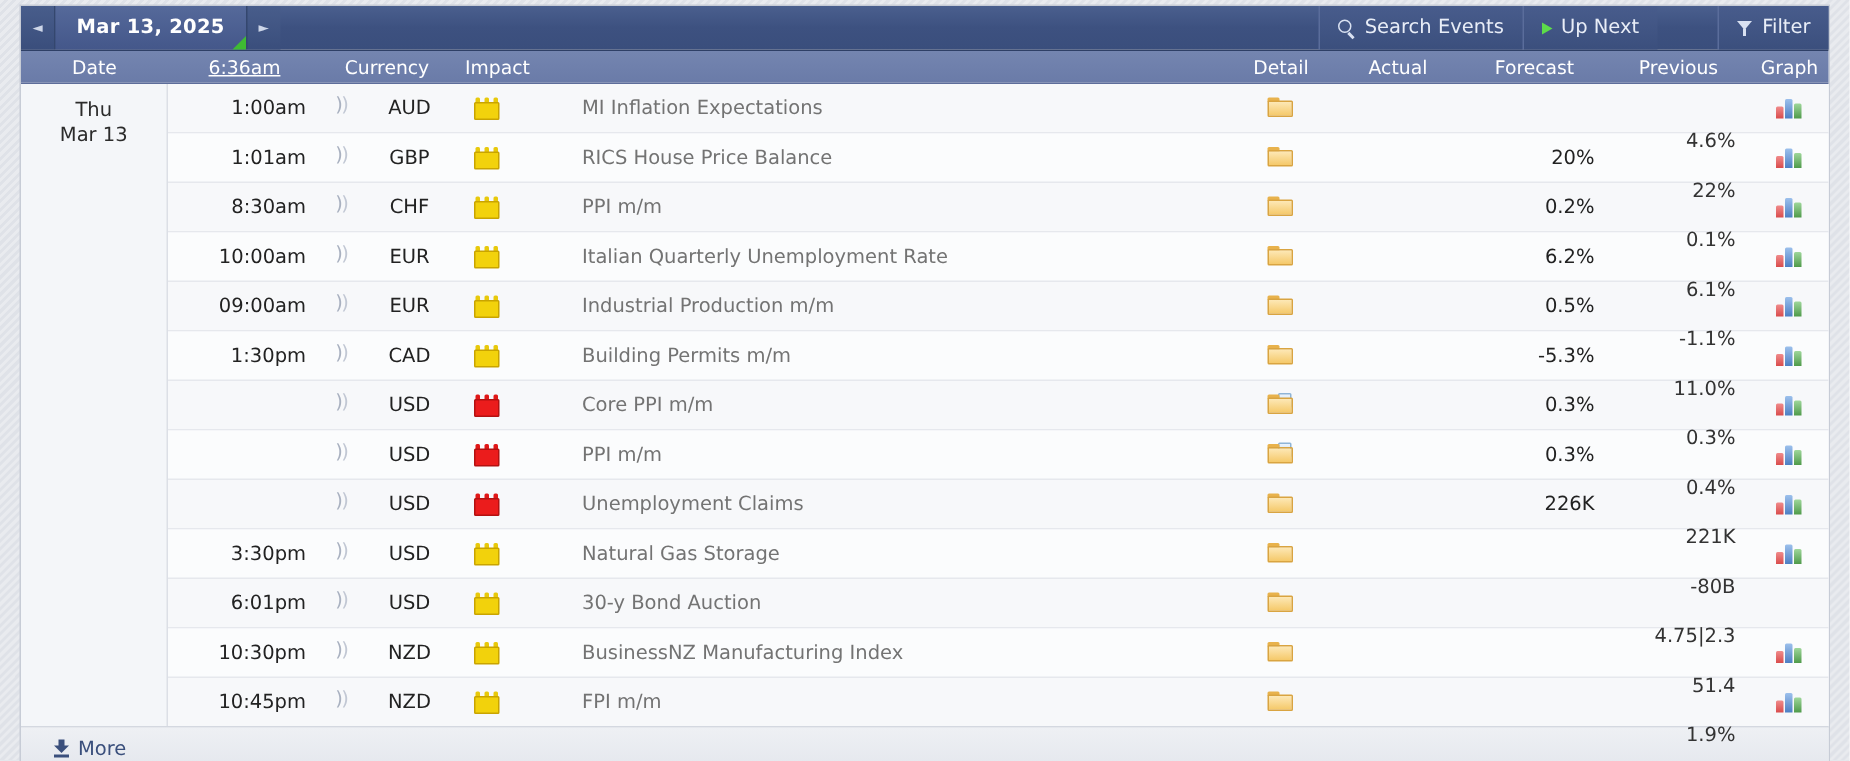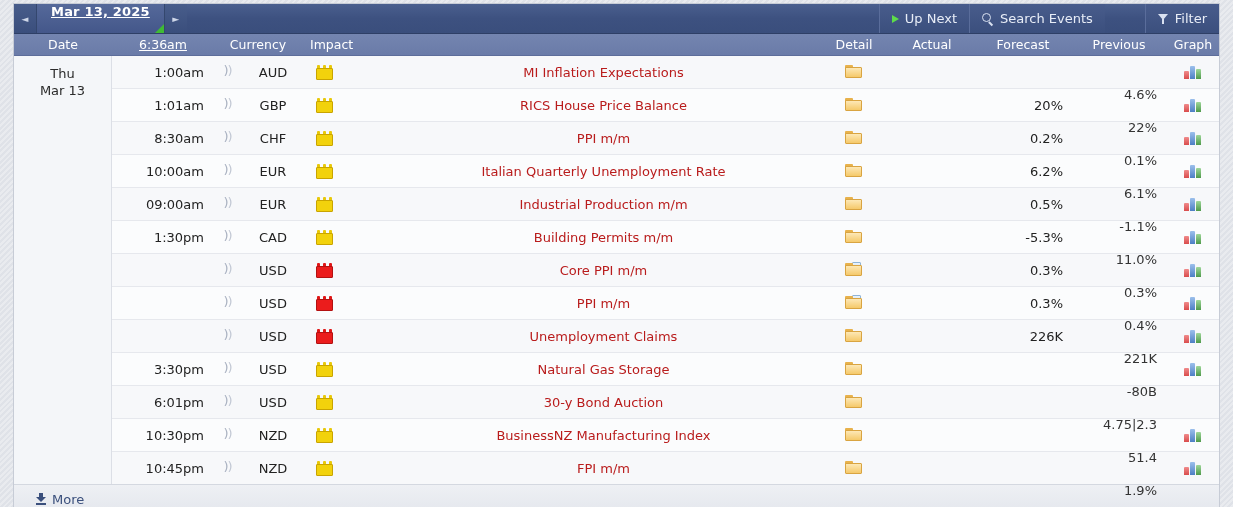--- a/index.html
+++ b/index.html
@@ -48,28 +48,28 @@
     background: linear-gradient(to bottom, #485d8b, #3a4e7c);
     border-right: 1px solid #34476e;
   }
   .nav-next {
     background: linear-gradient(to bottom, #485d8b, #3a4e7c);
     border-left: 1px solid #34476e;
   }
   .date-button {
     position: relative;
     display: flex;
+    align-items: center;
     padding: 0 14px;
     background: linear-gradient(to bottom, #55699a, #44578a);
     color: #ffffff;
     font-weight: bold;
     font-size: 13px;
     letter-spacing: 0.2px;
     cursor: pointer;
-    text-decoration: underline;
   }
   .date-button .green-mark {
     position: absolute;
     right: 0;
     bottom: 0;
     width: 0;
     height: 0;
     border-left: 9px solid transparent;
     border-bottom: 9px solid #3fbb33;
   }
@@ -224,24 +224,23 @@
     width: 72px;
     display: flex;
     align-items: center;
     padding-left: 14px;
     box-sizing: border-box;
   }
   .c-event {
     flex: 1;
     padding-left: 14px;
     font-size: 13px;
-    color: #b91c1c;
+    color: #737373;
     white-space: nowrap;
     overflow: hidden;
-    text-align: center;
   }
   .c-detail {
     width: 70px;
     display: flex;
     justify-content: center;
   }
   .c-actual {
     width: 86px;
     text-align: right;
     padding-right: 6px;
@@ -431,26 +430,26 @@
       <span>Mar 13, 2025</span>
       <span class="green-mark"></span>
     </div>
     <div class="nav-arrow nav-next">
       <span>►</span>
     </div>
 
     <div class="toolbar-spacer"></div>
 
     <div class="tool-btn">
+      <span class="ico-search"></span>
+      <span>Search Events</span>
+    </div>
+    <div class="tool-btn">
       <span class="ico-play"></span>
       <span>Up Next</span>
-    </div>
-    <div class="tool-btn">
-      <span class="ico-search"></span>
-      <span>Search Events</span>
     </div>
     <div class="tool-btn">
       <span class="ico-funnel"></span>
       <span>Filter</span>
     </div>
   </div>
 
   <div class="col-header">
     <div class="ch-date">Date</div>
     <div class="ch-time">

